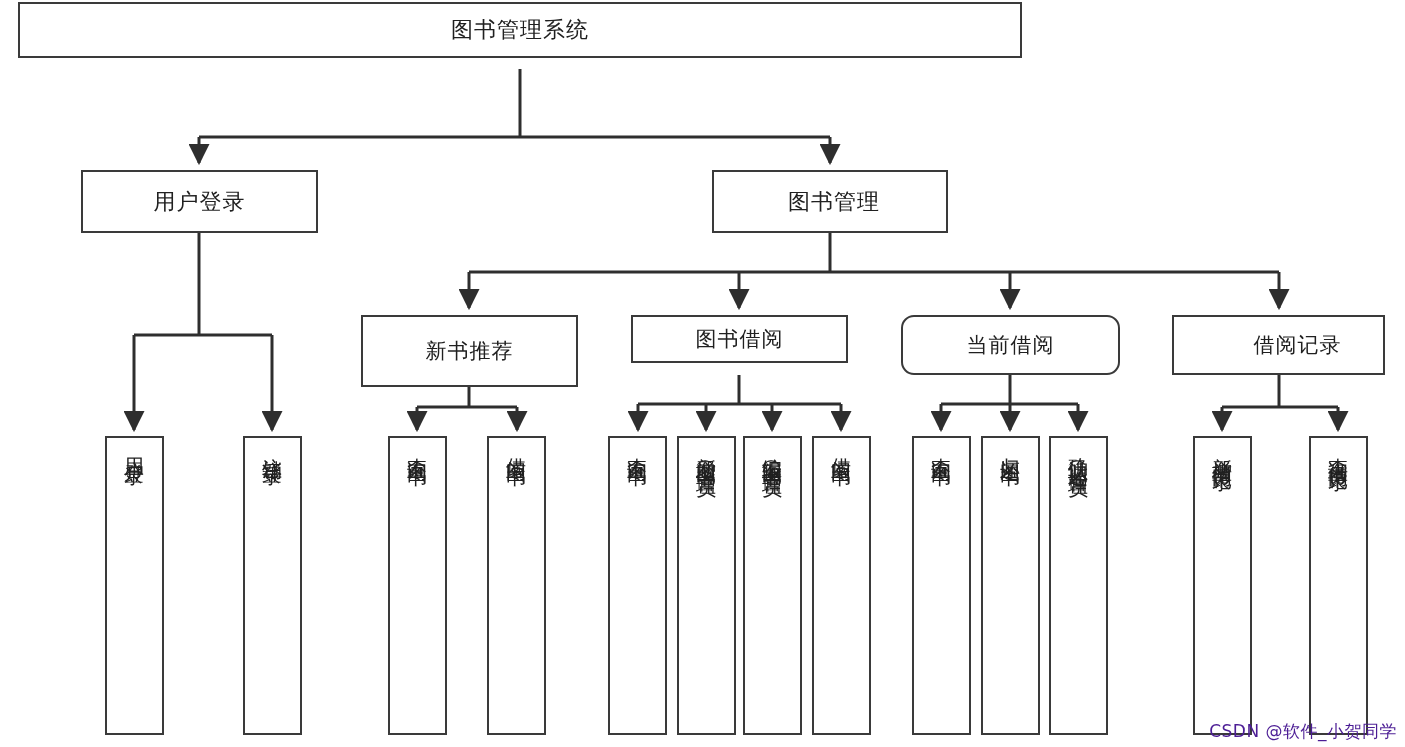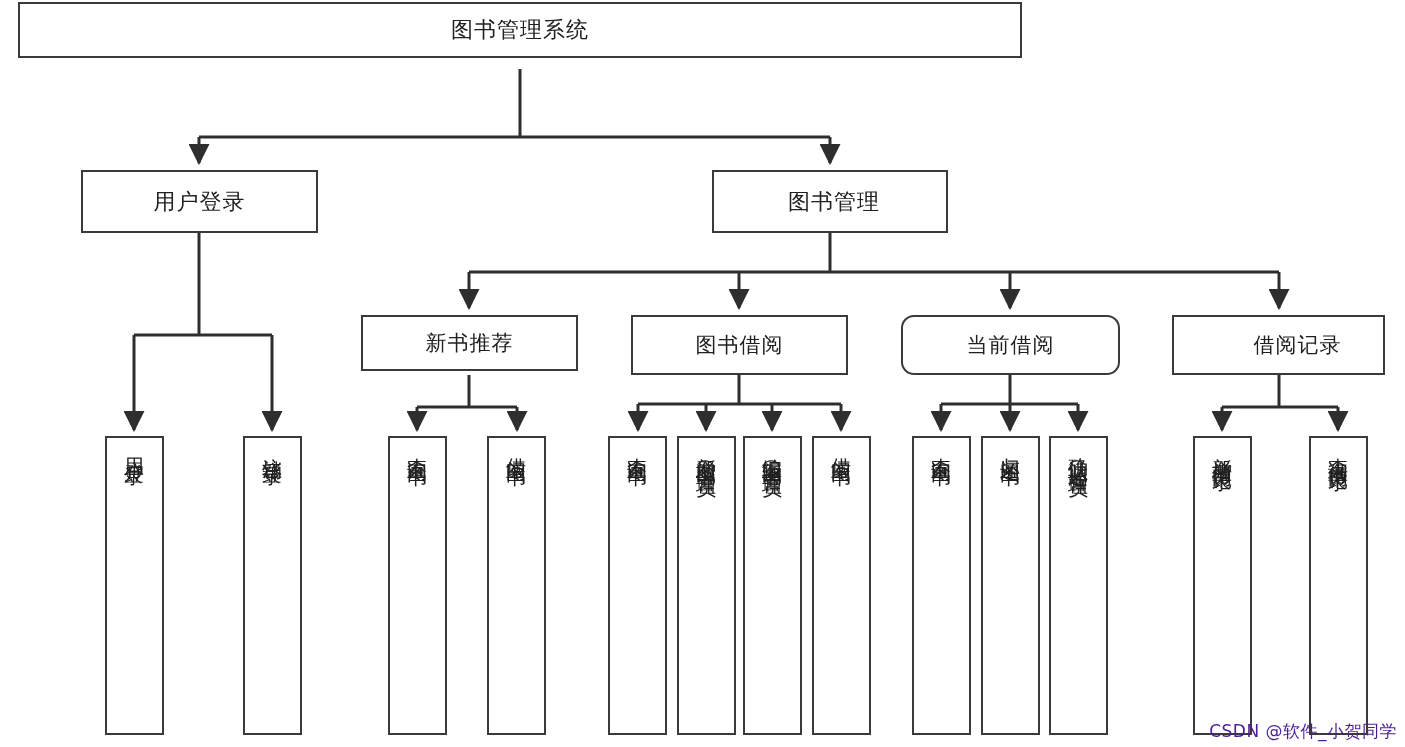--- a/index.html
+++ b/index.html
@@ -134,24 +134,24 @@
     <span class="node-label">图书管理系统</span>
   </div>
 
   <div class="node level2" style="left:81px; top:170px; width:237px; height:63px;">
     <span class="node-label">用户登录</span>
   </div>
   <div class="node level2" style="left:712px; top:170px; width:236px; height:63px;padding-left:8px;">
     <span class="node-label">图书管理</span>
   </div>
 
-  <div class="node level3" style="left:361px; top:315px; width:217px; height:56px;">
+  <div class="node level3" style="left:361px; top:315px; width:217px; height:72px;">
     <span class="node-label">新书推荐</span>
   </div>
-  <div class="node level3" style="left:631px; top:315px; width:217px; height:60px;">
+  <div class="node level3" style="left:631px; top:315px; width:217px; height:48px;">
     <span class="node-label">图书借阅</span>
   </div>
   <div class="node level3" style="left:901px; top:315px; width:219px; height:60px;border-radius:13px;">
     <span class="node-label">当前借阅</span>
   </div>
   <div class="node level3" style="left:1172px; top:315px; width:213px; height:60px;padding-left:38px;">
     <span class="node-label">借阅记录</span>
   </div>
 
   <div class="node leaf" style="left:105px; top:436px; width:59px; height:299px;">

